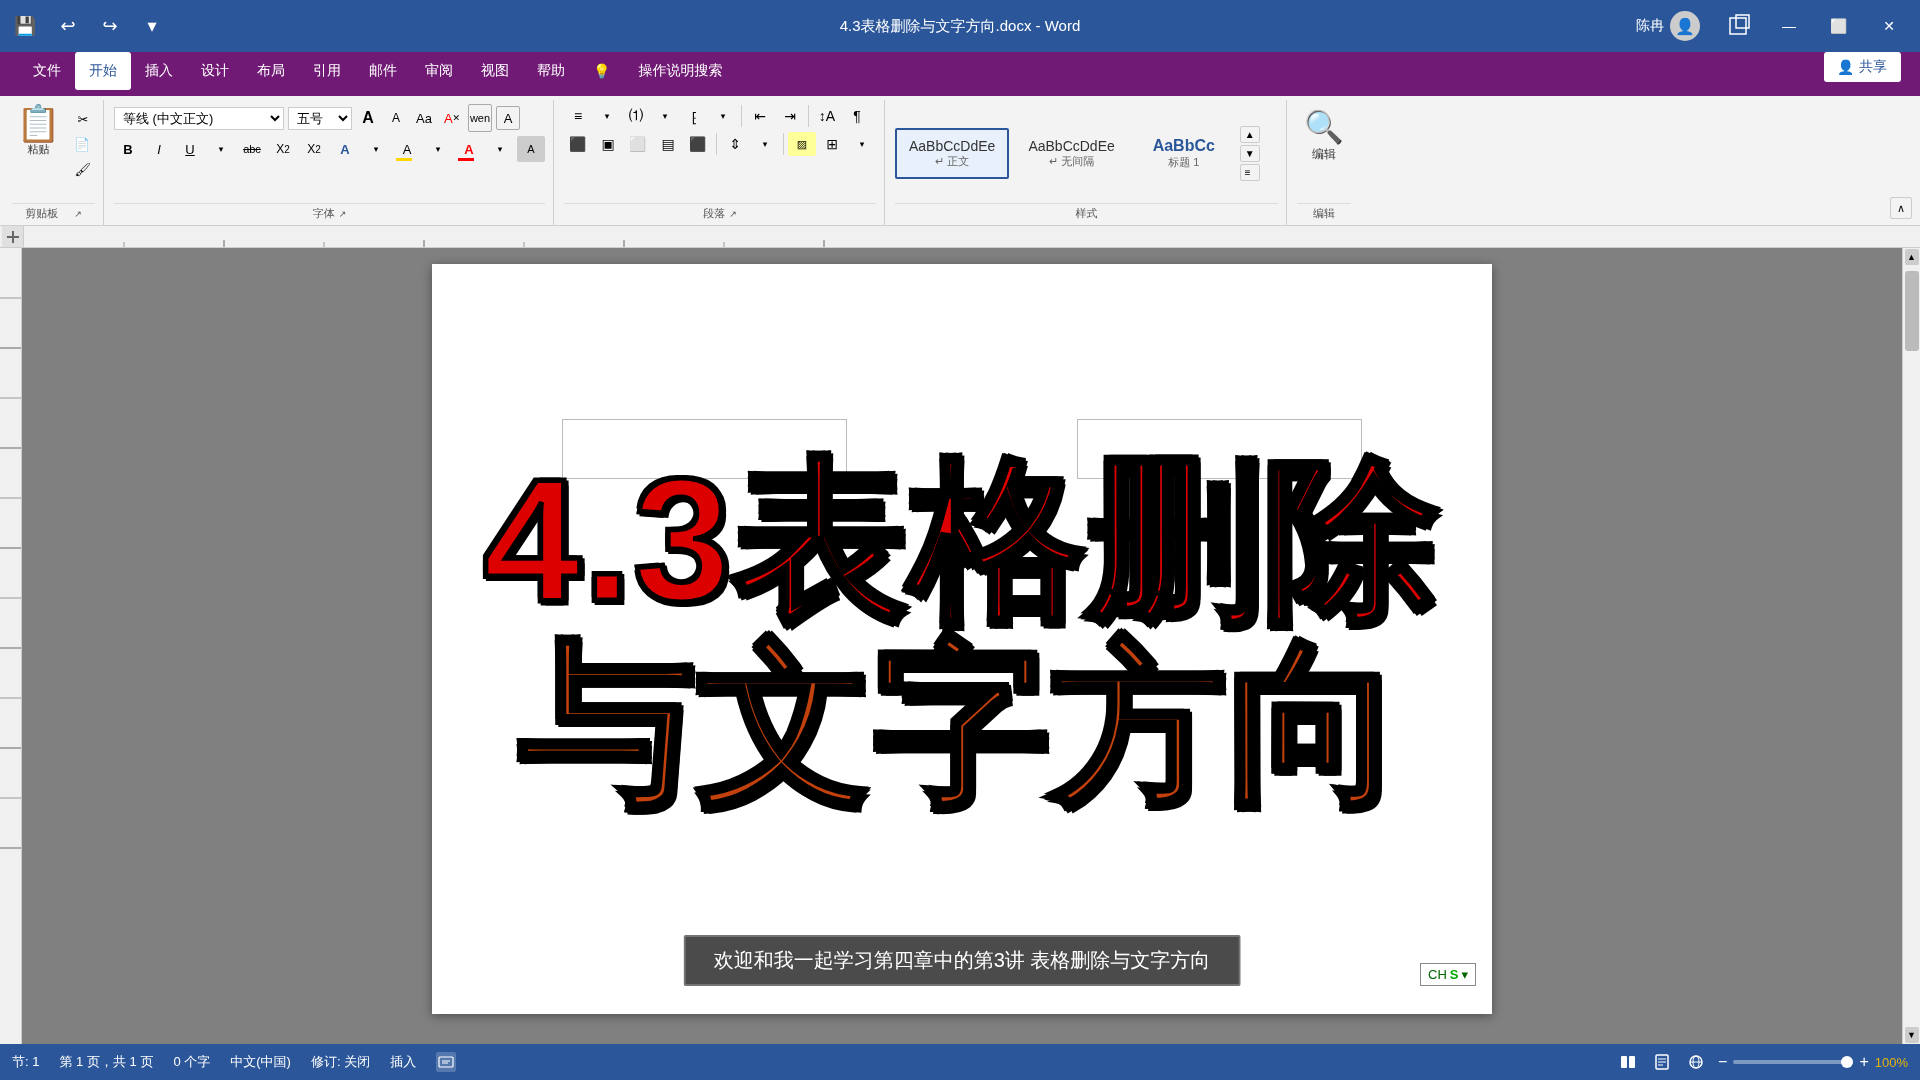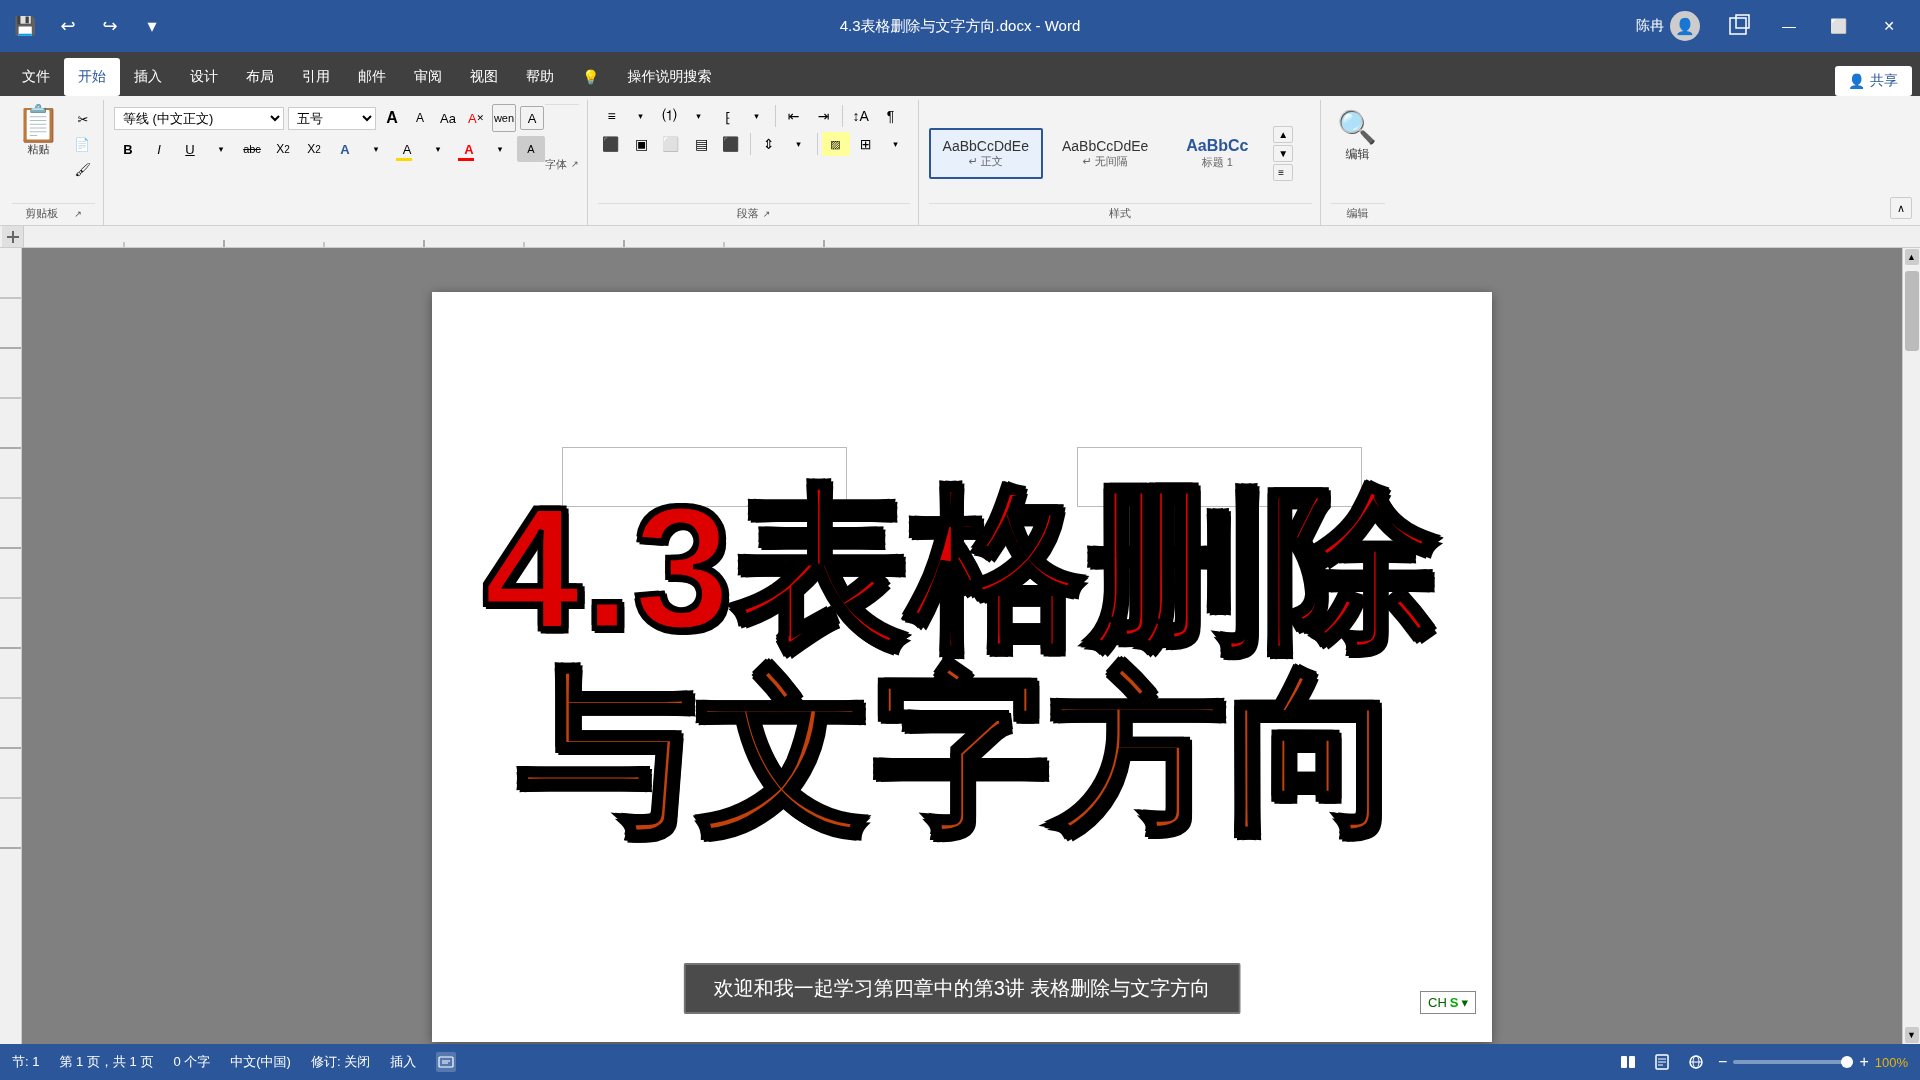--- a/index.html
+++ b/index.html
@@ -92,24 +92,24 @@
       padding: 6px 14px;
       font-size: 13px;
       color: #333;
       z-index: 100;
       white-space: nowrap;
     }
 
     
     #menu-bar {
       height: 44px;
-      background: #404040;
-      display: flex;
-      align-items: flex-end;
-      padding: 0 8px;
+      background: #701a75;
+      display: flex;
+      align-items: flex-start;
+      padding: 0 19px;
     }
     .menu-item {
       color: white;
       font-size: 14px;
       padding: 6px 14px;
       cursor: pointer;
       border-radius: 3px;
       height: 38px;
       display: flex;
       align-items: center;
@@ -409,27 +409,27 @@
           <div class="small-btn" title="复制">📄</div>
           <div class="small-btn" title="格式刷">🖌</div>
         </div>
       </div>
       <div style="font-size:11px;color:#555;text-align:center;border-top:1px solid #ddd;padding-top:2px;display:flex;align-items:center;justify-content:center;gap:16px;">
         <span>剪贴板</span>
         <span style="font-size:9px;cursor:pointer;">↗</span>
       </div>
     </div>
 
-    <div style="display:flex;flex-direction:row;border-right:1px solid #d0d0d0;padding:4px 8px;min-width:280px;">
+    <div style="display:flex;flex-direction:column;border-right:1px solid #d0d0d0;padding:4px 8px;min-width:280px;">
       <div style="flex:1;">
         <div style="display:flex;align-items:center;gap:4px;margin-bottom:4px;">
           <select style="background:white;border:1px solid #ccc;padding:2px 4px;font-size:13px;width:170px;cursor:pointer;">
             <option>等线 (中文正文)</option>
           </select>
-          <select style="background:white;border:1px solid #ccc;padding:2px 4px;font-size:13px;width:88px;cursor:pointer;">
+          <select style="background:white;border:1px solid #ccc;padding:2px 4px;font-size:13px;width:64px;cursor:pointer;">
             <option>五号</option>
           </select>
           <div class="font-btn" style="font-weight:bold;font-size:16px;">A</div>
           <div class="font-btn" style="font-size:12px;">A</div>
           <div class="font-btn" style="font-size:13px;">Aa</div>
           <div class="font-btn">
             <span style="font-size:13px;color:red;">A</span>
               <span style="font-size:9px;">✕</span>
           </div>
           <div class="font-btn" style="font-size:11px;border:1px solid #aaa;padding:13px 2px;">wen</div>
@@ -590,21 +590,21 @@
       <line x1="0" y1="400" x2="22" y2="400" stroke="#666" stroke-width="1"></line>
       <line x1="0" y1="450" x2="22" y2="450" stroke="#999" stroke-width="1"></line>
       <line x1="0" y1="500" x2="22" y2="500" stroke="#666" stroke-width="1"></line>
       <line x1="0" y1="550" x2="22" y2="550" stroke="#999" stroke-width="1"></line>
       <line x1="0" y1="600" x2="22" y2="600" stroke="#666" stroke-width="1"></line>
     </svg>
   </div>
 
   <div id="doc-area" style="flex:1;display:flex;justify-content:center;padding:16px 0;overflow:hidden;">
 
-    <div id="document" style="width:1060px;height:730px;background:white;box-shadow:0 2px 10px rgba(0,0,0,0.4);position:relative;overflow:hidden;margin-top:28px;">
+    <div id="document" style="width:1060px;height:730px;background:white;box-shadow:0 2px 10px rgba(0,0,0,0.4);position:relative;overflow:hidden;">
 
       <div style="position:absolute;top:155px;left:130px;width:285px;height:60px;border:1px solid #bbb;"></div>
       <div style="position:absolute;top:155px;right:130px;width:285px;height:60px;border:1px solid #bbb;"></div>
 
       <div style="position:absolute;top:50%;left:50%;transform:translate(-50%,-52%);text-align:center;width:100%;padding:0 40px;line-height:1.0;">
         <span style="
           display:block;
           font-family:'Microsoft YaHei','SimHei','STHeiti',Arial,sans-serif;
           font-size:175px;
           font-weight:900;

